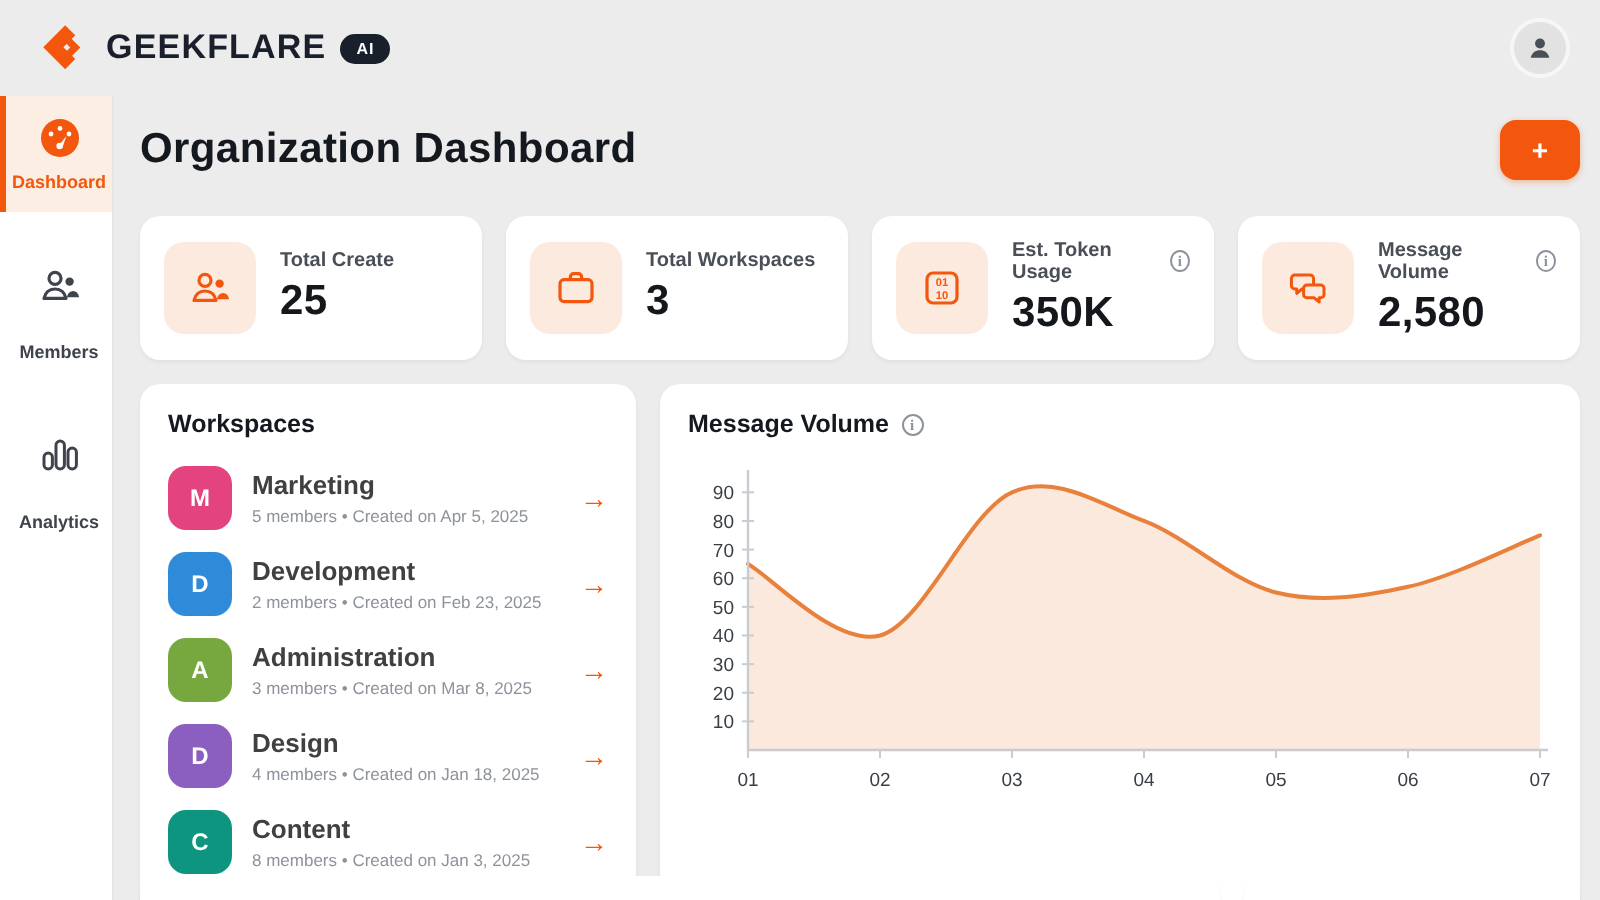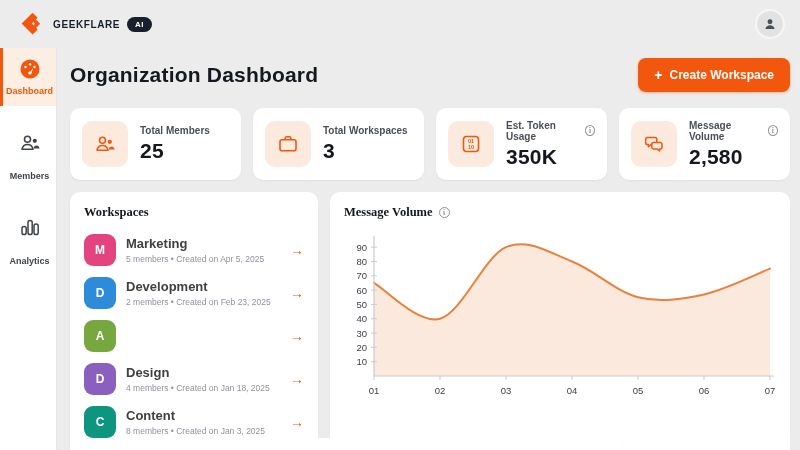--- a/index.html
+++ b/index.html
@@ -6,21 +6,21 @@
   html,body { width:800px; height:450px; }
   body {
     position:relative; overflow:hidden;
     background:#ECECEC;
     font-family:"Liberation Sans", sans-serif;
     color:#1A1E24;
   }
   
   .topbar { position:absolute; top:0; left:0; right:0; height:48px; display:flex; align-items:center; padding:0 15px 0 20px; }
   .logo { display:flex; align-items:center; gap:7px; }
-  .logo-text { font-size:10px; font-weight:800; letter-spacing:.6px; color:#191F2B; }
+  .logo-text { font-size:17px; font-weight:800; letter-spacing:.6px; color:#191F2B; }
   .logo-badge { background:#191F2B; color:#fff; font-size:8px; font-weight:800; border-radius:9px; padding:3px 8px; letter-spacing:.5px; }
   .avatar { margin-left:auto; width:30px; height:30px; border-radius:50%; background:#E2E2E2; border:2px solid #F6F6F6; display:flex; align-items:center; justify-content:center; cursor:pointer; }
   
   .sidebar { position:absolute; top:48px; left:0; bottom:0; width:57px; background:#fff; border-right:1px solid #E6E6E6; }
   .nav-item { display:flex; flex-direction:column; align-items:center; gap:5px; padding:9px 0 10px; cursor:pointer; border-left:3px solid transparent; }
   .nav-item .nav-label { font-size:9px; font-weight:700; color:#3F444C; }
   .nav-item.active { background:#FCEEE3; border-left-color:#F2570D; }
   .nav-item.active .nav-label { color:#F2570D; }
   .nav-item + .nav-item { margin-top:16px;gap:16px; }
   
@@ -33,21 +33,21 @@
   .stats { margin-top:6px; display:grid; grid-template-columns:repeat(4,1fr); gap:12px; }
   .stat-card { background:#fff; border-radius:10px; height:72px; display:flex; align-items:center; gap:12px; padding:0 12px; box-shadow:0 1px 2px rgba(0,0,0,.05); }
   .stat-icon-box { width:46px; height:46px; border-radius:10px; background:#FCEADF; display:flex; align-items:center; justify-content:center; flex:none; }
   .stat-label { font-size:10px; color:#4A4F57; font-weight:600; display:flex; align-items:center; gap:5px; }
   .stat-value { font-size:21px; font-weight:800; color:#14171C; margin-top:3px; letter-spacing:.2px; }
   .info-dot { width:11px; height:11px; border-radius:50%; border:1px solid #8D929B; color:#8D929B; font-size:7.5px; line-height:9px; text-align:center; font-weight:700; display:inline-block; cursor:pointer; font-family:"Liberation Serif", serif; }
   
   .mid { margin-top:12px; display:grid; grid-template-columns:248px 1fr; gap:12px; height:240px; }
   .card { background:#fff; border-radius:10px; box-shadow:0 1px 2px rgba(0,0,0,.05); }
   .ws-card { padding:13px 14px; }
-  .card-title { font-size:12.5px; font-weight:800; color:#14181F;font-family:Liberation Serif, serif; }
+  .card-title { font-size:12.5px; font-weight:800; color:#14181F; }
   .ws-list { margin-top:9px; }
   .ws-row { display:flex; align-items:center; gap:10px; padding:5px 0 6px; cursor:pointer; }
   .ws-avatar { width:32px; height:32px; border-radius:9px; color:#fff; font-size:12px; font-weight:700; display:flex; align-items:center; justify-content:center; flex:none; }
   .ws-name { font-size:13px; font-weight:700; color:#404040; }
   .ws-meta { font-size:8.5px; color:#8D929B; margin-top:2.5px; }
   .ws-arrow { margin-left:auto; color:#F2570D; font-size:14px; font-weight:700; cursor:pointer; }
   
   .chart-card { padding:13px 14px 6px; }
   .chart-title-row { display:flex; align-items:center; gap:6px; }
   .chart-svg { width:100%; height:176px; margin-top:10px; display:block; }
@@ -106,38 +106,37 @@
     <span class="nav-label">Analytics</span>
   </div>
 </div>
 
 <div class="main">
 
   <div class="page-head">
     <span class="page-title">Organization Dashboard</span>
     <button class="create-btn">
       <span class="plus">+</span>
-      <span>Create Workspace</span>
     </button>
   </div>
 
   <div class="stats">
 
     <div class="stat-card">
       <div class="stat-icon-box">
         <svg width="24" height="24" viewBox="0 0 24 24">
           <circle cx="9.5" cy="8.2" r="3" fill="none" stroke="#F2570D" stroke-width="1.6"></circle>
           <path d="M4 18.2c.7-3.1 2.7-4.7 5.5-4.7s4.8 1.6 5.5 4.7z" fill="none" stroke="#F2570D" stroke-width="1.6" stroke-linejoin="round"></path>
           <circle cx="16.8" cy="9.8" r="2.1" fill="#F2570D"></circle>
           <path d="M15.4 17.6c.5-2.1 1.6-3.1 3.2-3.1 1.5 0 2.5 1 3 3.1z" fill="#F2570D"></path>
         </svg>
       </div>
       <div>
         <div class="stat-label">
-            <span>Total Members</span>
+            <span>Total Create</span>
           </div>
         <div class="stat-value">25</div>
       </div>
     </div>
 
     <div class="stat-card">
       <div class="stat-icon-box">
         <svg width="24" height="24" viewBox="0 0 24 24">
           <rect x="4" y="7.8" width="16" height="11" rx="2" fill="none" stroke="#F2570D" stroke-width="1.6"></rect>
           <path d="M9.2 7.8V6.4c0-.9.7-1.6 1.6-1.6h2.4c.9 0 1.6.7 1.6 1.6v1.4" fill="none" stroke="#F2570D" stroke-width="1.6"></path>
@@ -204,20 +203,24 @@
           <div class="ws-avatar" style="background: rgb(46, 139, 217);">D</div>
           <div>
             <div class="ws-name">Development</div>
             <div class="ws-meta">2 members  •  Created on Feb 23, 2025</div>
           </div>
           <span class="ws-arrow">→</span>
         </div>
 
         <div class="ws-row">
           <div class="ws-avatar" style="background: rgb(118, 168, 63);">A</div>
+          <div>
+            <div class="ws-name">Administration</div>
+            <div class="ws-meta">3 members  •  Created on Mar 8, 2025</div>
+          </div>
           <span class="ws-arrow">→</span>
         </div>
 
         <div class="ws-row">
           <div class="ws-avatar" style="background: rgb(139, 95, 191);">D</div>
           <div>
             <div class="ws-name">Design</div>
             <div class="ws-meta">4 members  •  Created on Jan 18, 2025</div>
           </div>
           <span class="ws-arrow">→</span>

